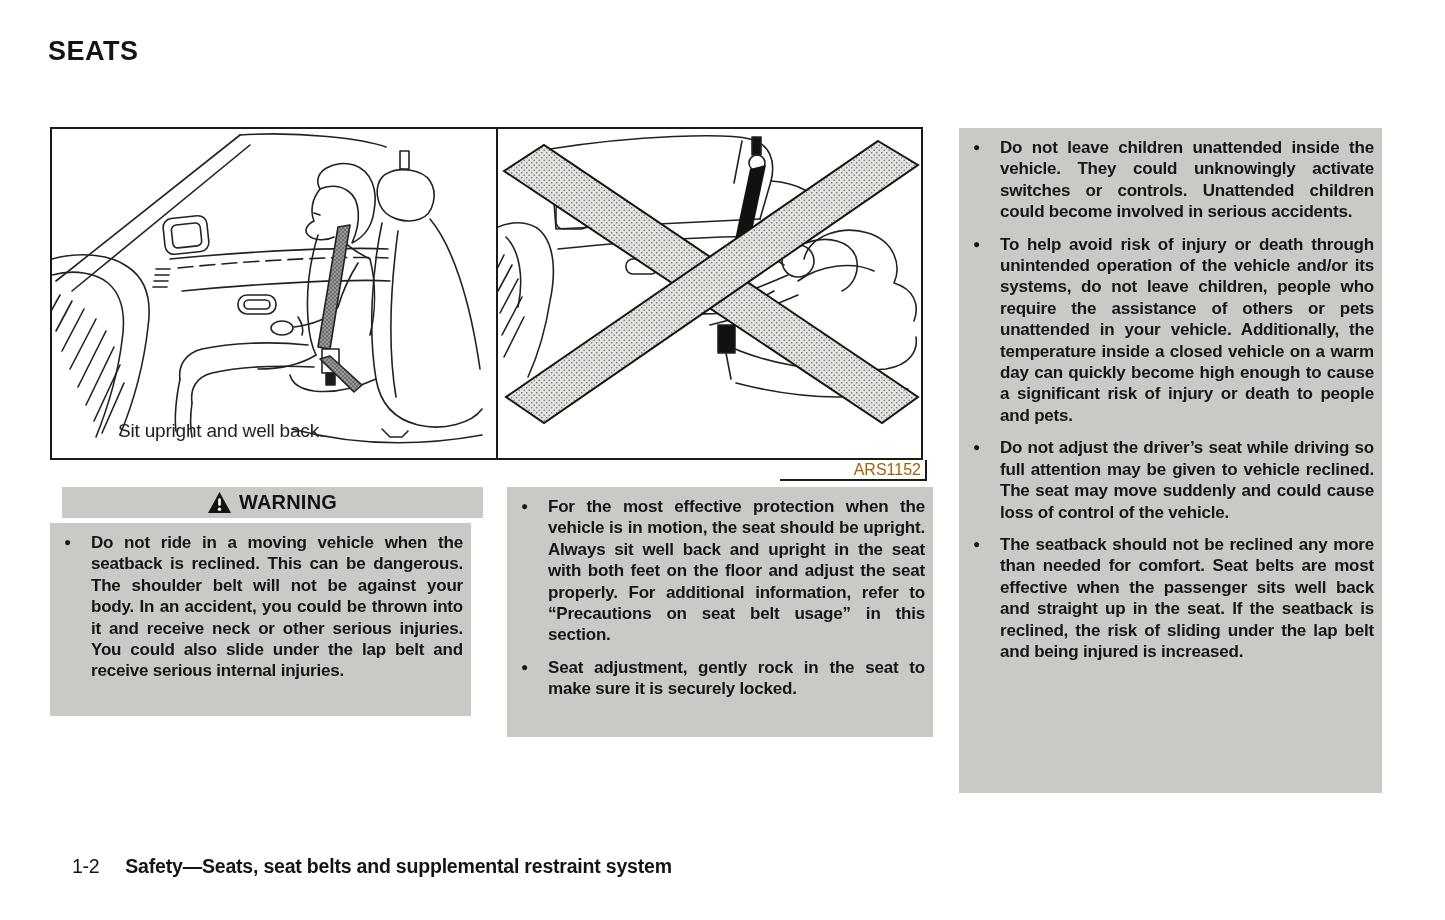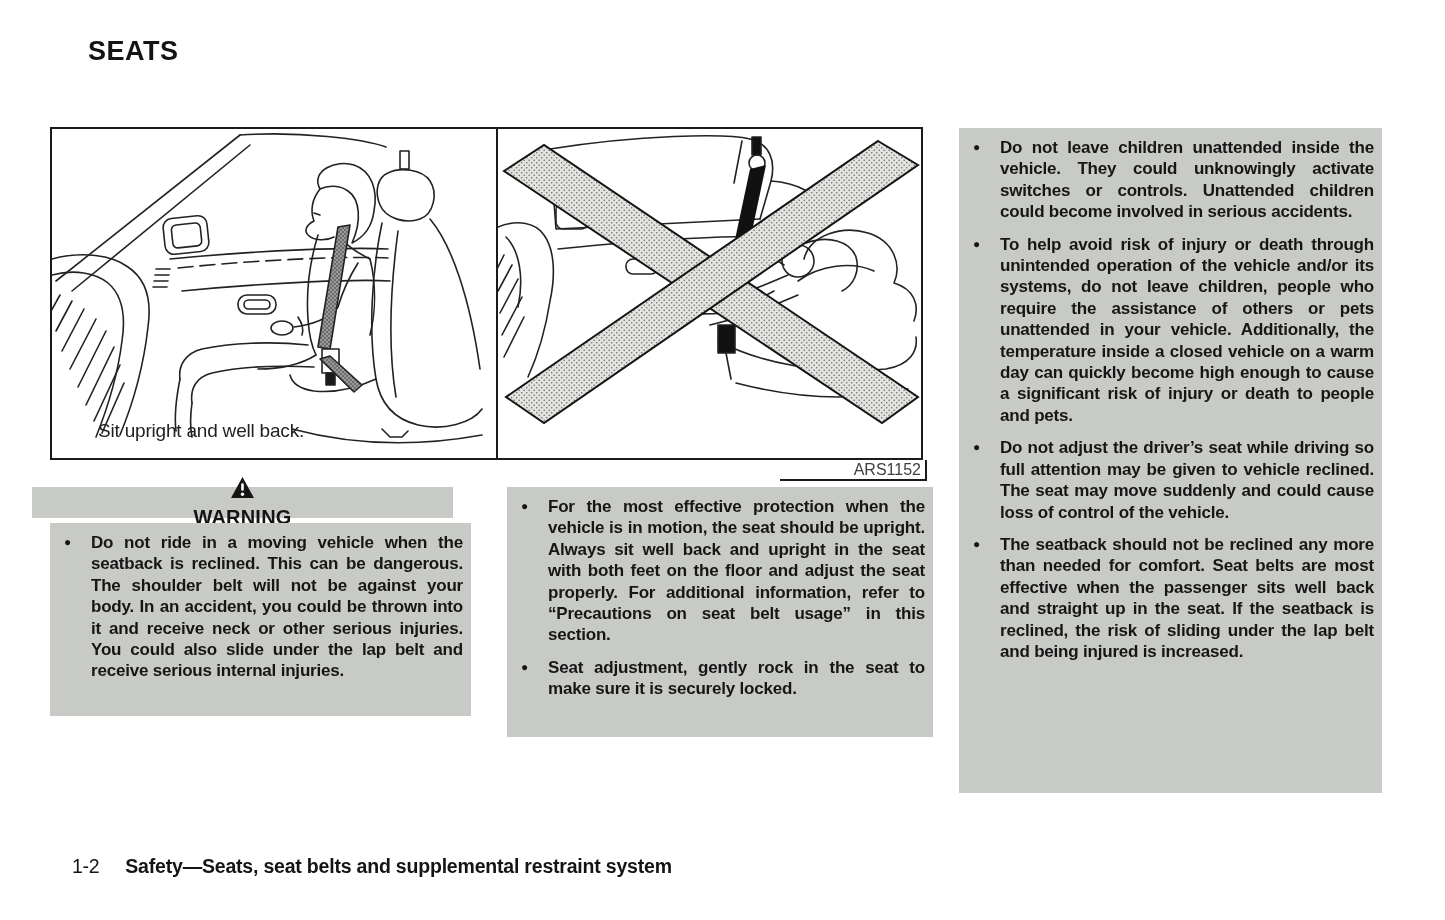--- a/index.html
+++ b/index.html
@@ -3,46 +3,47 @@
 <meta charset="utf-8">
 <style>
   html,body{margin:0;padding:0;}
   body{
     width:1445px;height:920px;position:relative;background:#ffffff;
     font-family:"Liberation Sans",sans-serif;color:#141414;overflow:hidden;
     --box-gray:#c8cac5;
   }
   .page-title{
     position:absolute;left:48px;top:36px;font-size:27px;font-weight:bold;
-    letter-spacing:.5px;color:#141414;margin-left:40px;
+    letter-spacing:.5px;color:#141414;
   }
   
   .figure{
     position:absolute;left:50px;top:127px;width:869px;height:329px;
     border:2px solid #1a1a1a;display:flex;background:#fff;
   }
   .panel{position:relative;height:100%;}
   .panel-left{width:444px;}
   .panel-right{flex:1;border-left:2px solid #1a1a1a;}
   .fig-caption{
     position:absolute;left:46px;bottom:16px;font-size:19px;color:#222;
     letter-spacing:-.2px;
+    padding-left:20px;
   }
   .figure-code-box{
     position:absolute;left:780px;top:460px;width:141px;height:19px;
     border-right:2px solid #1a1a1a;border-bottom:2px solid #1a1a1a;
-    font-size:16px;text-align:right;padding-right:4px;line-height:19px;color:#404040;
+    font-size:16px;text-align:right;padding-right:4px;line-height:19px;color:#a16207;
     background:#fff;
   }
   svg.illu{position:absolute;left:0;top:0;}
   
   .graybox{position:absolute;background:var(--box-gray);}
   .warn-header{
-    left:32px;top:487px;width:421px;height:31px;
-    display:flex;align-items:center;justify-content:center;gap:8px;flex-direction:column;
+    left:62px;top:487px;width:421px;height:31px;
+    display:flex;align-items:center;justify-content:center;gap:8px;
   }
   .warn-title{font-size:20px;font-weight:bold;letter-spacing:.2px;}
   .warn-body{left:50px;top:523px;width:421px;height:193px;}
   .col-middle{left:507px;top:487px;width:426px;height:250px;}
   .col-right{left:959px;top:128px;width:423px;height:665px;}
   .bullets{padding:9px 8px 8px 9px;}
   .bullet-item{
     display:flex;margin-bottom:11px;font-size:17px;font-weight:bold;
     line-height:1.26;letter-spacing:-.2px;color:#161616;
   }

